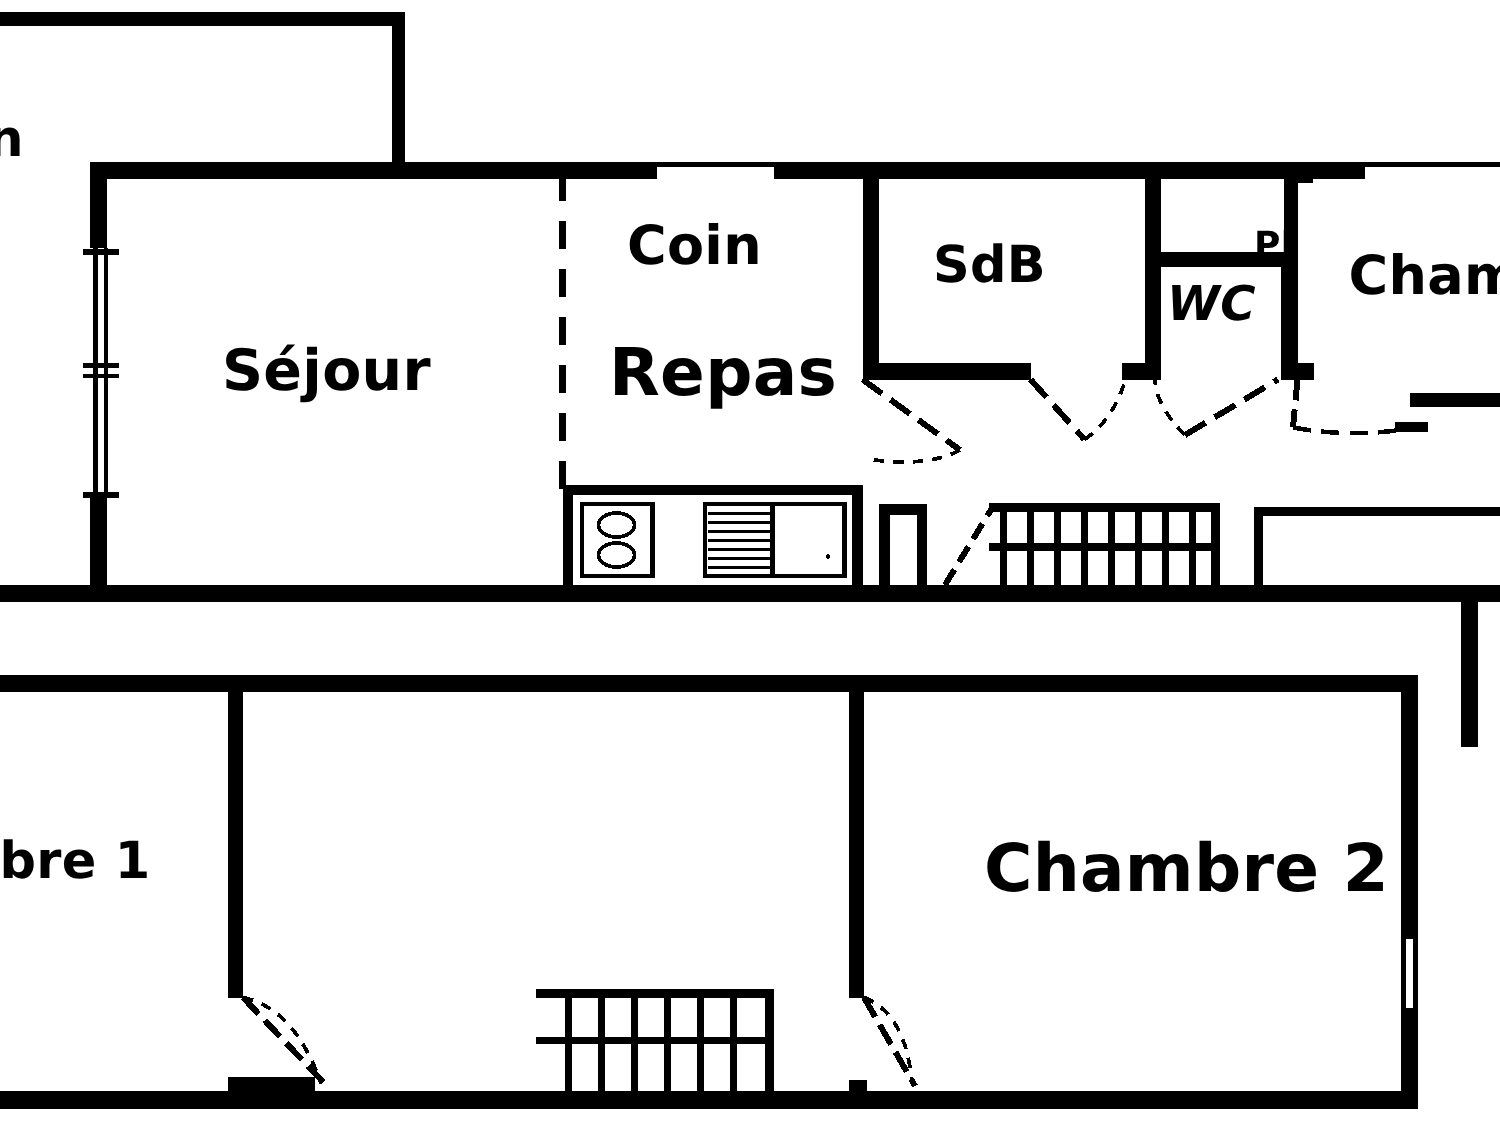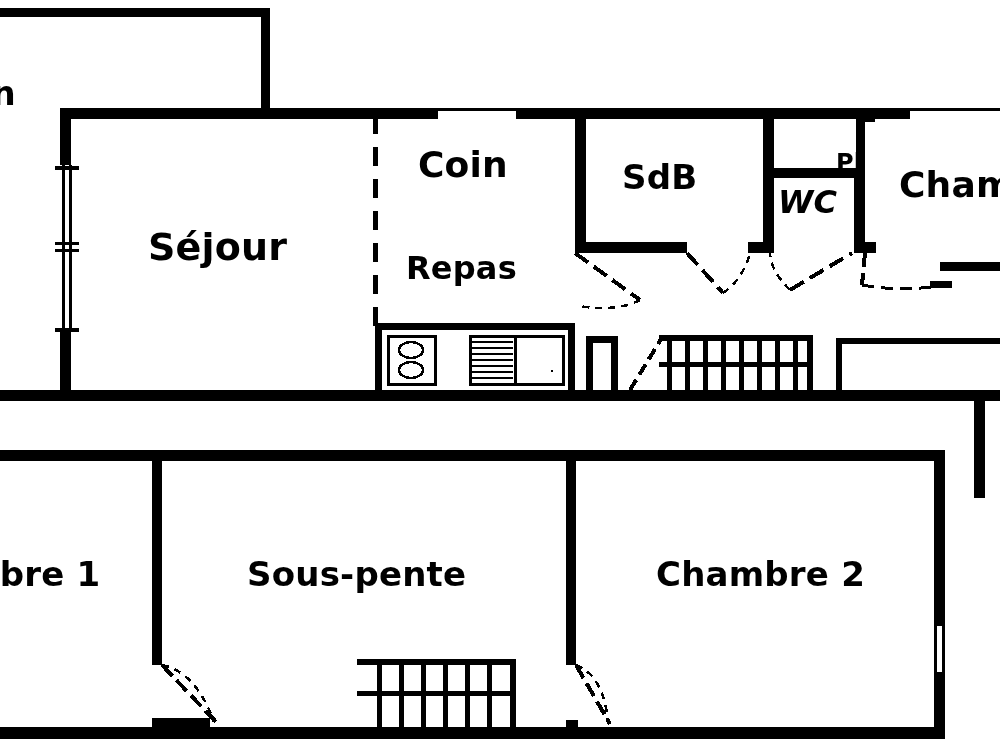--- a/index.html
+++ b/index.html
@@ -32,29 +32,29 @@
     font-family: "DejaVu Sans", sans-serif;
     font-weight: bold;
     white-space: pre;
     line-height: 1.05;
     letter-spacing: 0.2px;
     text-align: center;
     user-select: none;
   }
   .rl-sejour   { left: 148px; top: 228px; font-size: 38px; }
   .rl-coin     { left: 418px; top: 146px; font-size: 36px; }
-  .rl-repas    { left: 406px; top: 226px; font-size: 32px; margin-top: 26px; }
+  .rl-repas    { left: 406px; top: 226px; font-size: 44px; }
   .rl-sdb      { left: 622px; top: 160px; font-size: 34px; text-align: right; }
   .rl-pl       { left: 836px; top: 151px; font-size: 24px; }
   .rl-wc       { left: 778px; top: 186px; font-size: 32px; font-style: italic; }
   .rl-chambre3 { left: 899px; top: 166px; font-size: 36px; }
   .rl-balcon   { left: -32px; top: 76px;  font-size: 34px; }
   .rl-chambre1 { left: -36px; top: 557px; font-size: 34px; }
   .rl-souspente{ left: 247px; top: 557px; font-size: 34px; }
-  .rl-chambre2 { left: 656px; top: 557px; font-size: 34px; }
+  .rl-chambre2 { left: 656px; top: 557px; font-size: 44px; }
 </style>
 </head>
 <body>
 
 <div id="plan-root">
 
   <svg id="plan-svg" viewBox="0 0 1000 750" xmlns="http://www.w3.org/2000/svg" shape-rendering="crispEdges">
 
     <g>
 
@@ -267,17 +267,16 @@
   <div class="room-label rl-sdb">SdB</div>
 
   <div class="room-label rl-pl">Pl</div>
 
   <div class="room-label rl-wc">WC</div>
 
   <div class="room-label rl-chambre3">Cham</div>
 
   <div class="room-label rl-chambre1">mbre 1</div>
 
-  <div class="room-label rl-souspente">Sous-pente</div>
 
   <div class="room-label rl-chambre2">Chambre 2</div>
 
 </div>
 
 </body></html>

